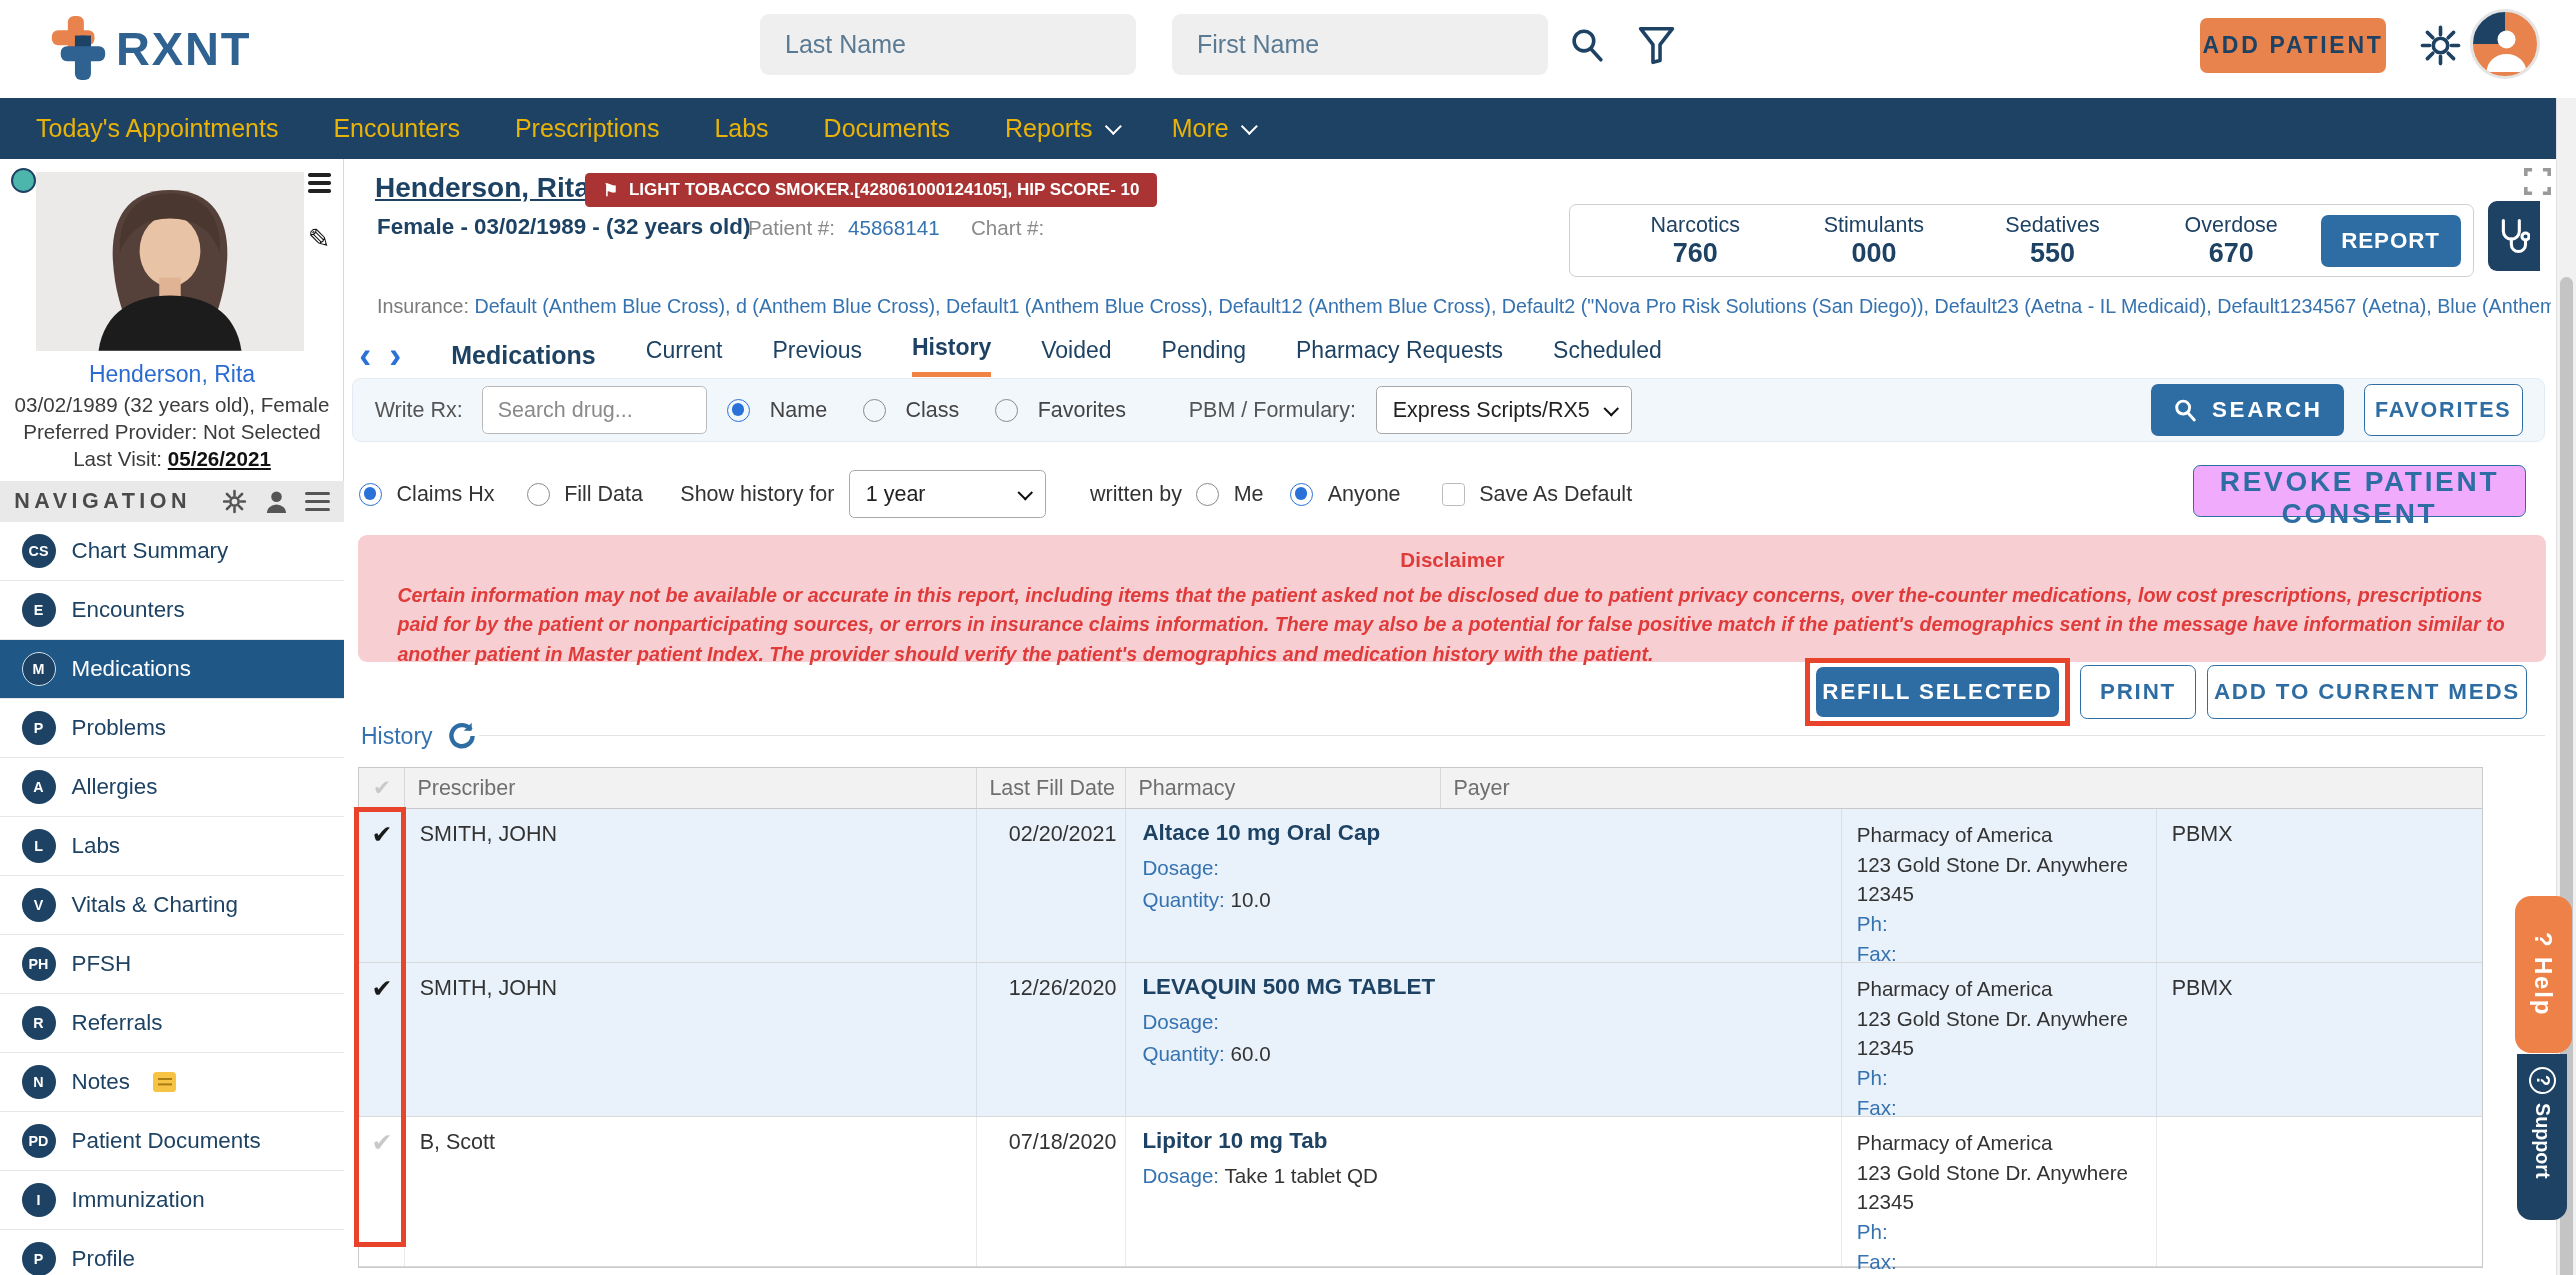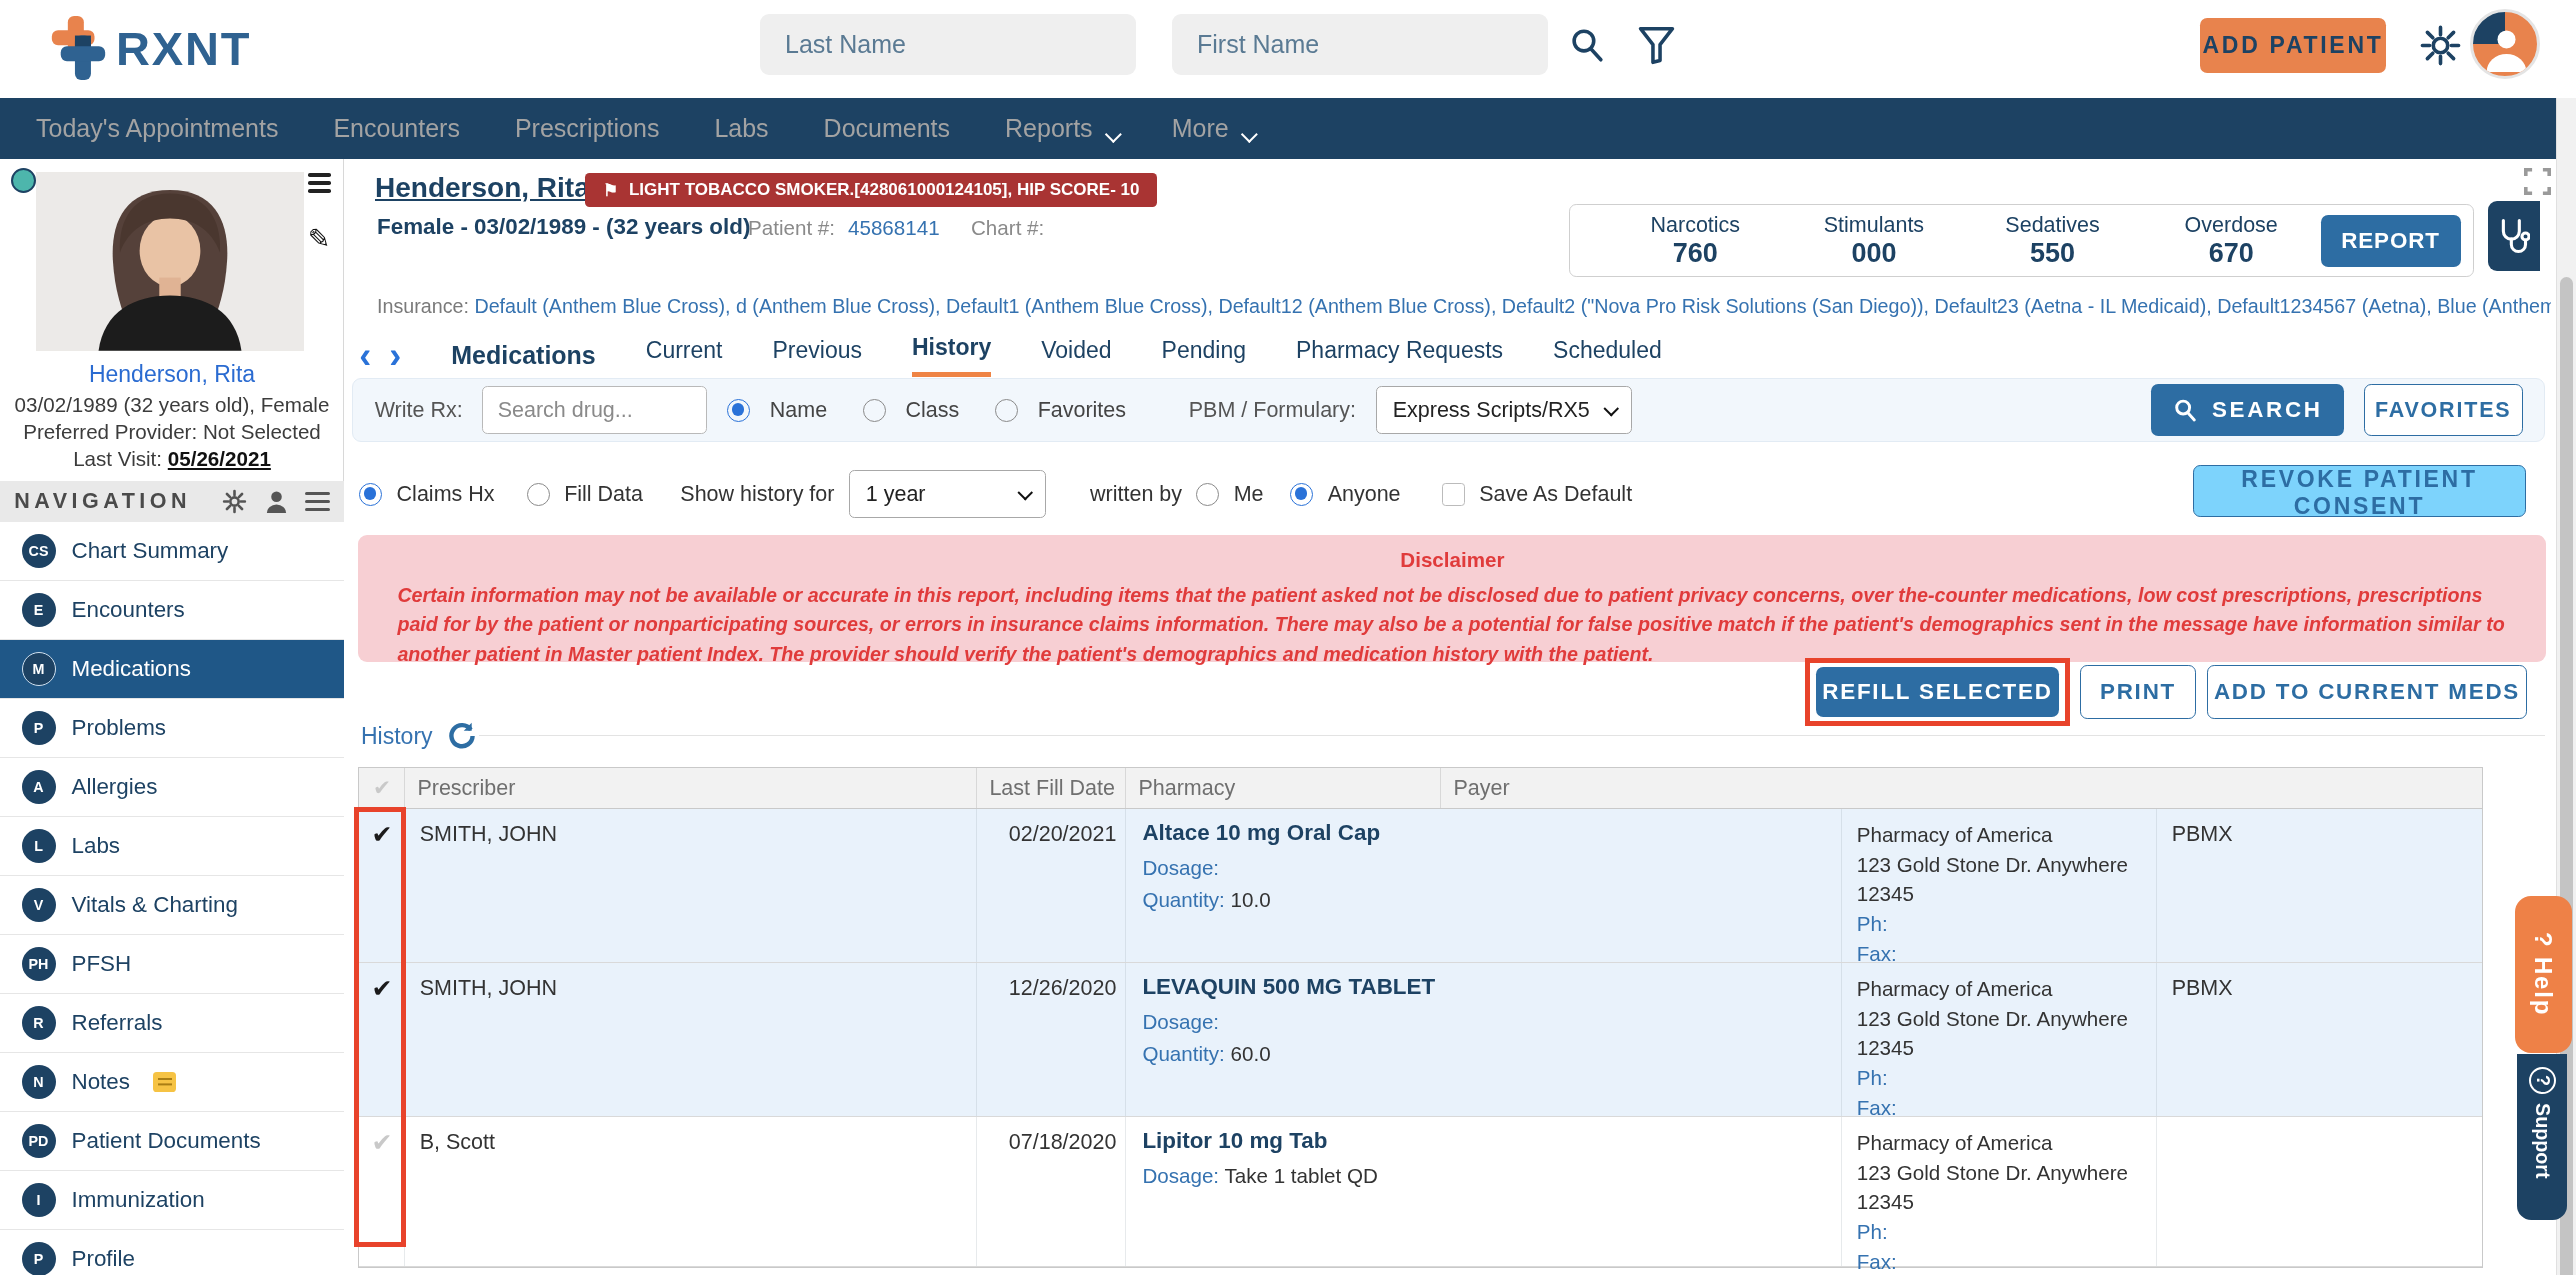--- a/index.html
+++ b/index.html
@@ -22,21 +22,21 @@
     background:#e8834d; color:#1d4263; font-weight:bold; font-size:23px; letter-spacing:2.7px;
     border:none; border-radius:7.2px; cursor:pointer; font-family:"Liberation Sans",sans-serif; }
   .gear-top { left:2417px; top:21.5px; }
   .avatar { position:absolute; left:2470px; top:9px; width:70px; height:70px; border-radius:50%;
     background:conic-gradient(from 270deg, #1d4263 0 25%, #e8834d 25% 100%);
     border:3.6px solid #e4e4e4; overflow:hidden; }
   .avatar svg { position:absolute; left:9.8px; top:12.5px; }
   
   .navbar { position:absolute; left:0; top:98px; width:2576px; height:61px; background:#1d4263;
     display:flex; align-items:center; gap:55px; padding-left:36px; }
-  .nav-item { color:#a3a3a3; font-size:25px; display:flex; align-items:flex-end; gap:12.5px; cursor:pointer; }
+  .nav-item { color:#eab308; font-size:25px; display:flex; align-items:center; gap:12.5px; cursor:pointer; }
   .chev { display:inline-block; width:11.6px; height:11.6px; border-right:2.7px solid #fff;
     border-bottom:2.7px solid #fff; transform:rotate(45deg) translateY(-3.6px); }
   
   .sidebar { position:absolute; left:0; top:159px; width:344px; height:1116px; background:#fff;
     border-right:0.9px solid #d8d8d8; }
   .photo-wrap { position:absolute; left:36px; top:12.5px; width:268px; height:179px; background:#eceae8; }
   .status-dot { position:absolute; left:10.7px; top:9px; width:25px; height:25px; border-radius:50%;
     background:#4db6ac; border:2.7px solid #1d4263; }
   .side-icons { position:absolute; right:12.5px; top:14.3px; display:flex; flex-direction:column; gap:30px; align-items:center; }
   .bars { width:23px; display:flex; flex-direction:column; gap:4.5px; cursor:pointer; }
@@ -112,22 +112,22 @@
   .search-btn { margin-left:auto; width:193px; height:52px; background:#2d6da3; color:#fff; border:none;
     border-radius:7.2px; font-size:22.4px; font-weight:bold; letter-spacing:2.7px; display:flex;
     align-items:center; justify-content:center; gap:12.5px; cursor:pointer; font-family:"Liberation Sans",sans-serif; }
   .fav-btn { width:159px; height:52px; background:#fff; color:#2d6da3; border:1.8px solid #2d6da3;
     border-radius:7.2px; font-size:21.5px; font-weight:bold; letter-spacing:1.8px; cursor:pointer; font-family:"Liberation Sans",sans-serif; }
   
   .claims-row { position:absolute; left:14.3px; top:311px; display:flex; align-items:center; gap:14.3px; }
   .claims-row .t { color:#333; font-size:21.5px; }
   .claims-row .sh { margin-left:23px; }
   .checkbox { width:23px; height:23px; border:1.8px solid #bbb; border-radius:3.6px; background:#fff; margin-left:27px; cursor:pointer; }
-  .revoke-btn { position:absolute; left:1848px; top:306px; width:333px; height:52px; background:#7dd3fc;
-    color:#2d6da3; border:1.8px solid #2d6da3; border-radius:7.2px; font-size:23px; font-weight:bold;
+  .revoke-btn { position:absolute; left:1848px; top:306px; width:333px; height:52px; background:#f0abfc;
+    color:#2d6da3; border:1.8px solid #2d6da3; border-radius:7.2px; font-size:28px; font-weight:bold;
     letter-spacing:2.7px; cursor:pointer; font-family:"Liberation Sans",sans-serif; }
   
   .disclaimer { position:absolute; left:13.4px; top:376px; width:2188px; height:127px; background:#f7cfd3;
     border-radius:9px; padding:12.5px 39px; }
   .disclaimer .dt { text-align:center; color:#e03b3b; font-weight:bold; font-size:20.6px; margin-bottom:9px; }
   .disclaimer .db { color:#e03b3b; font-weight:bold; font-style:italic; font-size:19.7px; line-height:1.5; }
   
   .refill-annot { position:absolute; left:1460px; top:499px; width:265px; height:68px;
     border:5.4px solid #e8432b; background:#fff; display:flex; align-items:center; justify-content:center; }
   .refill-btn { width:243px; height:50px; background:#2d6da3; color:#fff; border:none; border-radius:7.2px;

